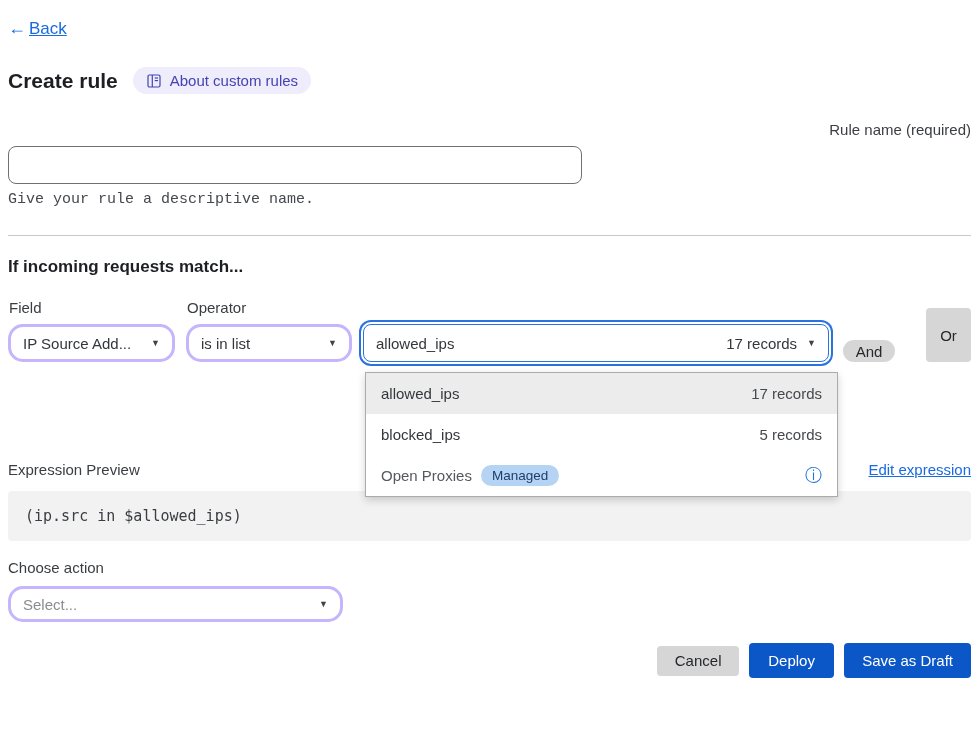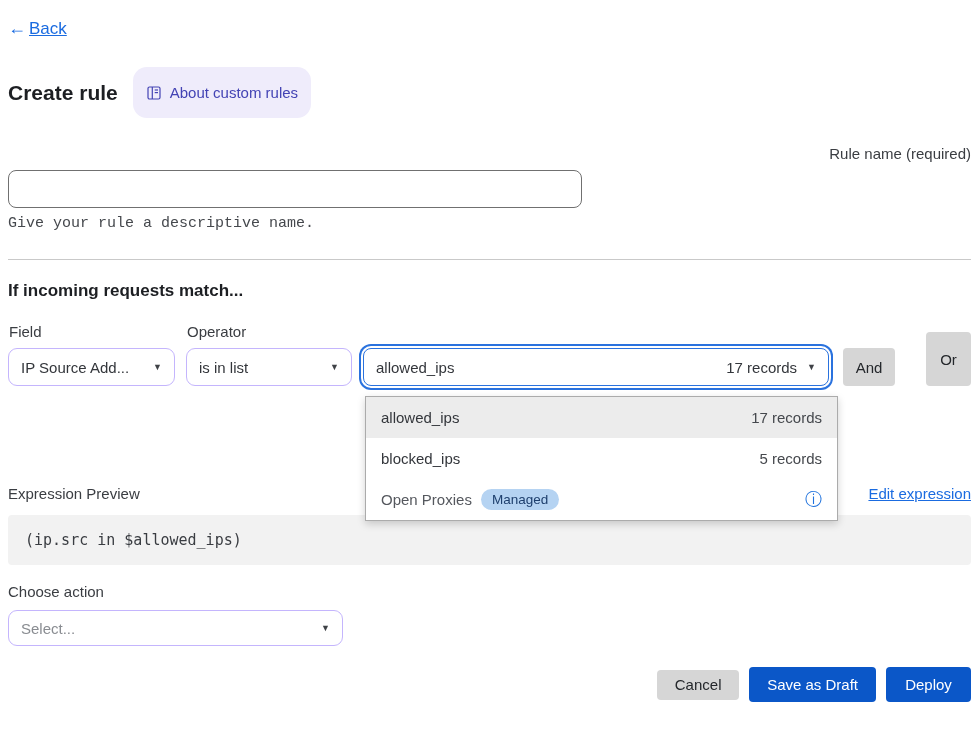--- a/index.html
+++ b/index.html
@@ -13,53 +13,53 @@
   .page { padding: 18px 8px 0 8px; width: 979px; }
 
   
   .back-link { display: inline-flex; align-items: center; color: #1a6be0; font-size: 17px; cursor: pointer; text-decoration: none; }
   .back-arrow { font-size: 18px; margin-right: 3px; }
   .back-label { text-decoration: underline; }
 
   
   .header-row { display: flex; align-items: center; gap: 15px; margin-top: 28px; }
   .page-title { font-size: 21px; font-weight: 700; color: #1d1f23; }
-  .about-badge { display: inline-flex; align-items: center; gap: 8px; background: #efecfb; color: #4343b4; border-radius: 14px; padding: 17px 13px; font-size: 15px; cursor: pointer; }
+  .about-badge { display: inline-flex; align-items: center; gap: 8px; background: #efecfb; color: #4343b4; border-radius: 14px; padding: 5px 13px; font-size: 15px; cursor: pointer; }
   .about-badge svg { display: block; }
 
   
   .form-label { font-size: 15px; color: #3a3d42; }
   .rule-name-label { margin-top: 27px; text-align: right; }
   .rule-input { display: block; margin-top: 8px; width: 574px; height: 38px; border: 1px solid #707070; border-radius: 8px; font-family: inherit; font-size: 15px; padding: 0 12px; outline: none; }
   .helper-text { font-size: 15px; color: #45484d; margin-top: 7px; font-family: Liberation Mono, monospace; }
 
   .divider { border: none; border-top: 1px solid #c9c9c9; margin-top: 27px; }
 
   .section-heading { font-size: 17px; font-weight: 700; color: #1d1f23; margin-top: 21px; }
 
   
   .cond-row { display: flex; align-items: flex-end; margin-top: 22px; }
   .cond-col { display: flex; flex-direction: column; }
   .col-label { font-size: 15px; color: #3a3d42; margin-bottom: 8px; margin-left: 1px; }
-  .select { height: 38px; border: 1px solid #c4b5fd; border-radius: 9px; display: flex; align-items: center; justify-content: space-between; padding: 0 12px; font-size: 15px; color: #33363b; background: #fff; cursor: pointer; }
+  .select { height: 38px; border: 3px solid #c4b5fd; border-radius: 15px; display: flex; align-items: center; justify-content: space-between; padding: 0 12px; font-size: 15px; color: #33363b; background: #fff; cursor: pointer; }
   .chevron { font-size: 9px; color: #3f4247; margin-left: 10px; }
   .col-field { width: 167px; margin-right: 11px; }
   .col-operator { width: 166px; margin-right: 11px; }
   .col-value { flex: 1; margin-right: 14px; position: relative; }
   .value-label-row { display: flex; justify-content: space-between; align-items: center; margin-bottom: 8px; }
   .manage-link { color: #1a6be0; font-size: 15px; display: inline-flex; align-items: center; gap: 5px; cursor: pointer; }
   .manage-link .gear { font-size: 14px; }
   .manage-label { text-decoration: underline; }
   .value-select { border: 1px solid #2a72de; border-radius: 8px; box-shadow: 0 0 0 2px #ffffff, 0 0 0 4px #2a72de; }
   .value-select .meta { margin-left: auto; color: #33363b; }
 
   .btn { border: none; border-radius: 4px; font-size: 15px; font-family: inherit; cursor: pointer; }
   .btn-gray { background: #d6d6d6; color: #24272b; }
   .btn-blue { background: #0b57c8; color: #ffffff; }
-  .and-btn { width: 52px; height: 38px; margin-right: 31px; }
+  .and-btn { width: 52px; height: 22px; margin-right: 31px; border-radius: 12px; }
   .or-btn { width: 45px; height: 54px; }
 
   
   .dropdown-panel { position: absolute; top: calc(100% + 10px); left: 2px; width: 473px; background: #ffffff; border: 1px solid #ababab; box-shadow: 0 3px 8px rgba(0,0,0,0.18); z-index: 10; }
   .dropdown-row { height: 41px; display: flex; align-items: center; justify-content: space-between; padding: 0 15px; font-size: 15px; color: #33363b; cursor: pointer; background: #ffffff; }
   .dropdown-row.selected { background: #ececec; }
   .row-meta { color: #45484d; }
   .row-left { display: flex; align-items: center; }
   .managed-name { color: #55585e; }
   .managed-badge { background: #b5d3f2; color: #1e3f6d; font-size: 13.5px; padding: 3px 11px; border-radius: 12px; margin-left: 9px; }
@@ -168,17 +168,17 @@
   </div>
 
   <div class="form-label action-label">Choose action</div>
   <div class="select action-select">
     <span>Select...</span>
     <span class="chevron">▼</span>
   </div>
 
   <div class="footer">
     <button class="btn btn-gray cancel-btn">Cancel</button>
+    <button class="btn btn-blue deploy-btn">Deploy</button>
     <button class="btn btn-blue save-btn">Save as Draft</button>
-    <button class="btn btn-blue deploy-btn">Deploy</button>
   </div>
 
 </div>
 
 </body></html>

